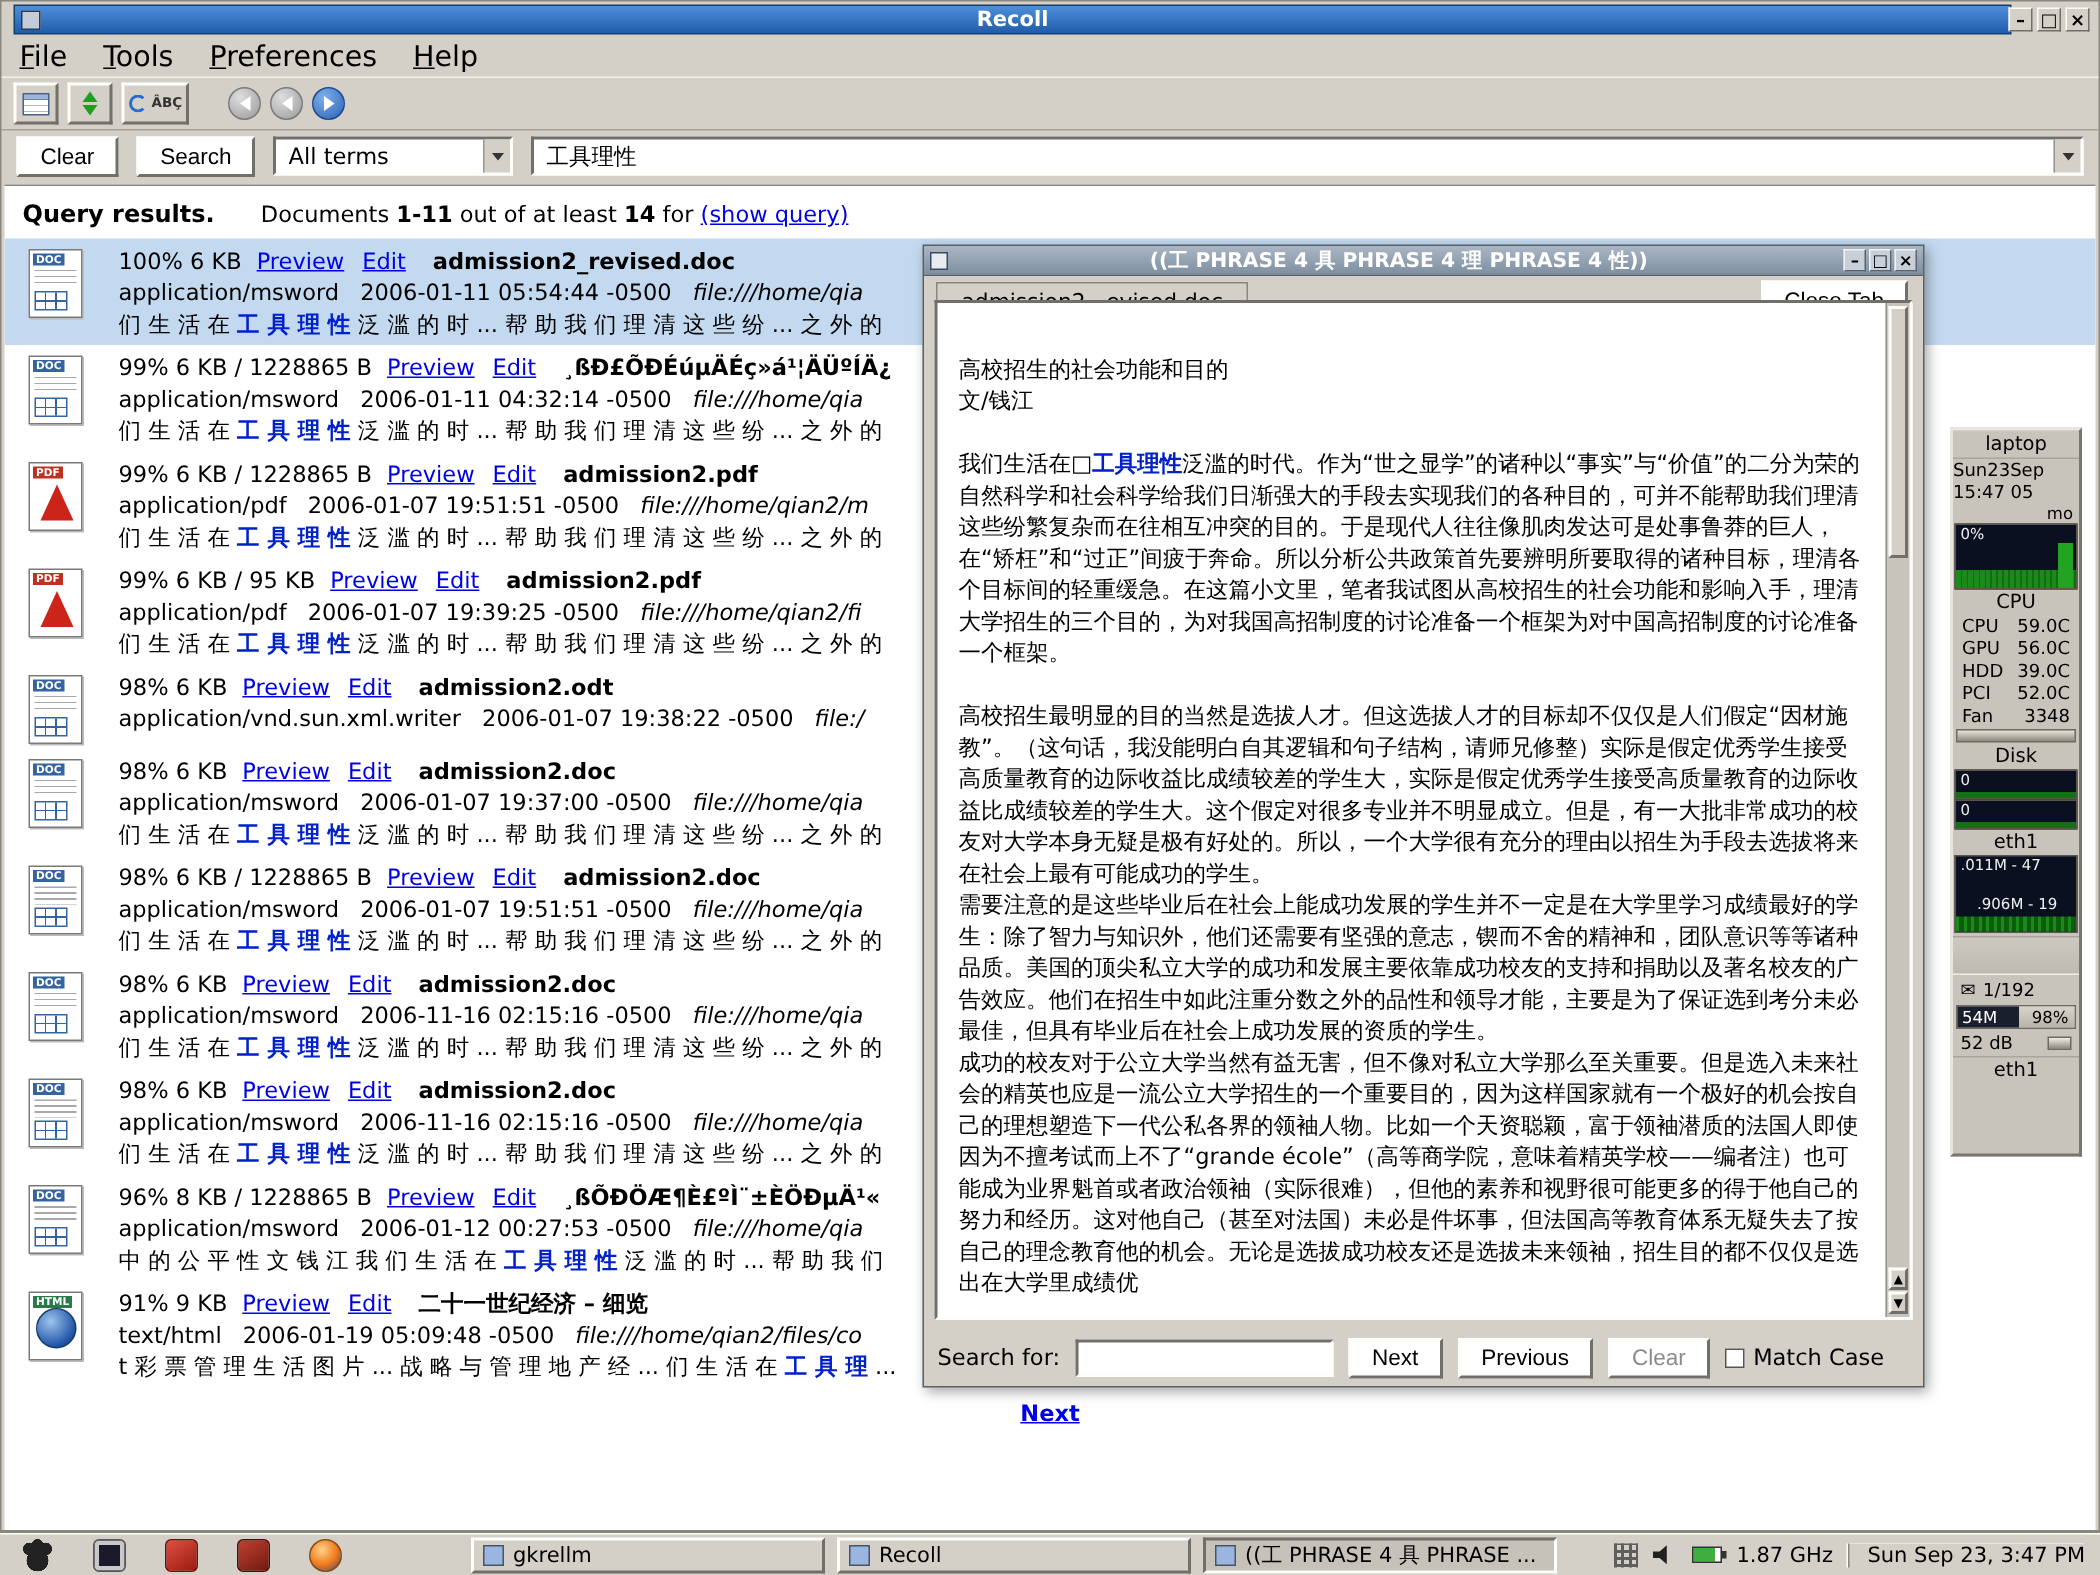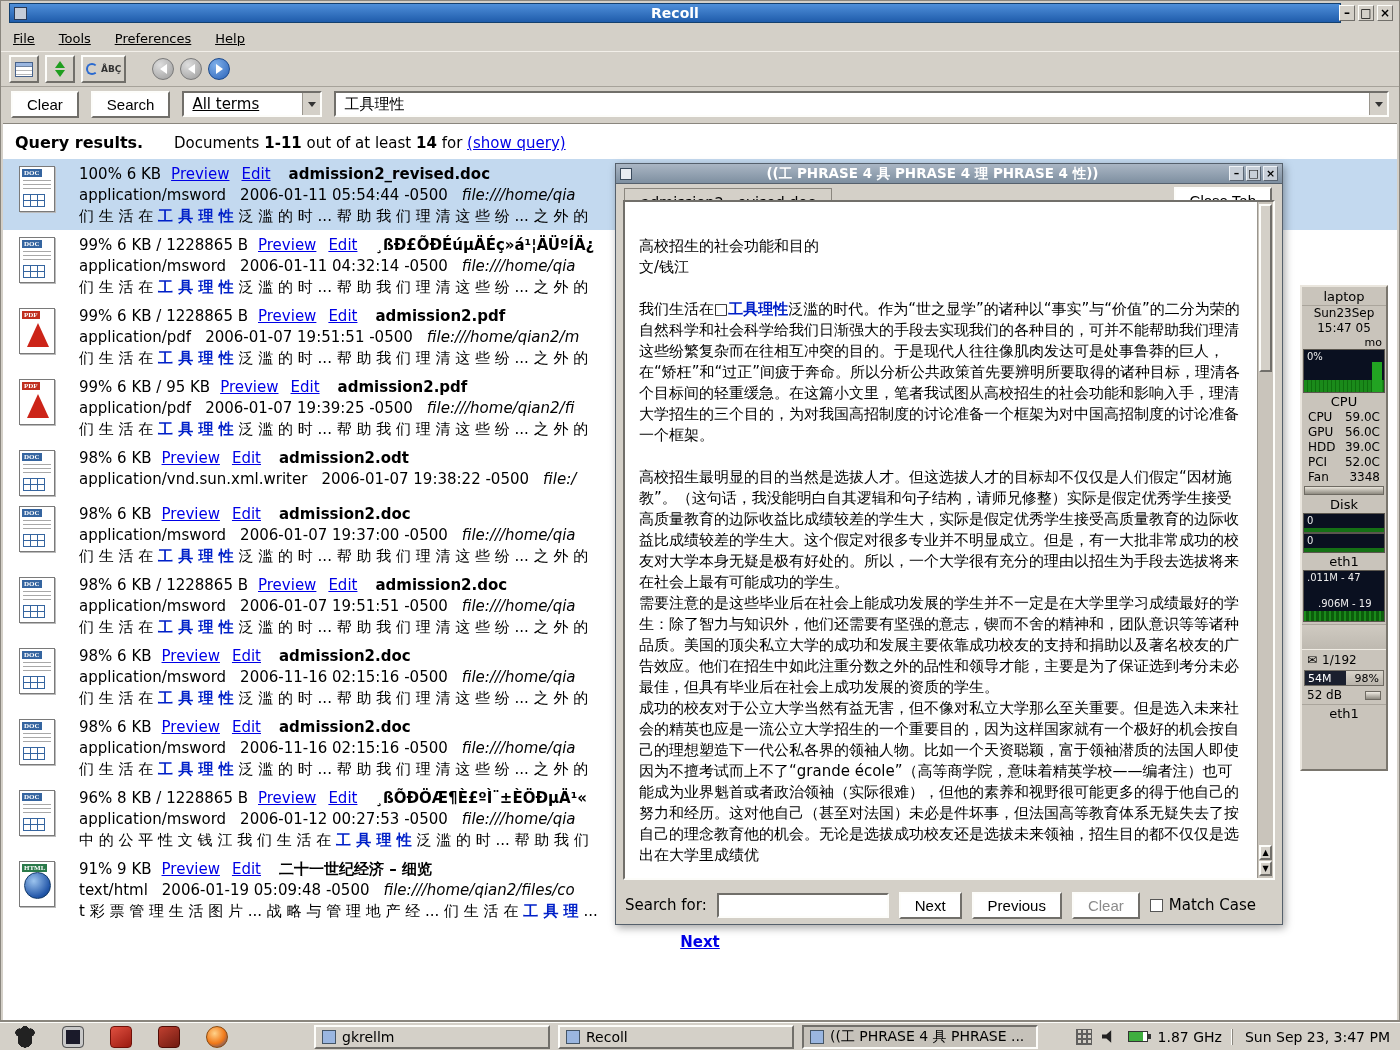--- a/index.html
+++ b/index.html
@@ -14,21 +14,21 @@
     display:flex; align-items:center; justify-content:center; }
   .wm-appicon { position:absolute; left:4px; width:13px; height:13px; background:#c4ccd8; border:1px solid #2a3a55; }
   .wm-title { color:#fff; font-weight:bold; font-size:14px; }
   .wm-btns { position:absolute; right:6px; top:4px; display:flex; gap:3px; }
   .wm-btn { width:16px; height:16px; display:flex; align-items:center; justify-content:center;
     font-size:12px; font-weight:bold; background:#d4d0c8; border:1px solid;
     border-color:#fdfdfa #716f6a #716f6a #fdfdfa; cursor:default; line-height:1; }
 
   
   .menubar { position:absolute; top:26px; left:0; right:0; height:22px; display:flex;
-    align-items:center; gap:24px; padding-left:12px; font-size:13px;text-decoration:underline; }
+    align-items:center; gap:24px; padding-left:12px; font-size:19px; }
   .menu-item u { text-decoration:underline; }
   .toolbar { position:absolute; top:50px; left:0; right:0; height:36px; display:flex;
     align-items:center; padding-left:8px; gap:6px; border-top:1px solid #f2efe9; border-bottom:1px solid #a6a29a; }
   .tb-btn { height:28px; min-width:30px; display:flex; align-items:center; justify-content:center;
     gap:3px; background:#d4d0c8; border:2px solid; border-color:#fdfdfa #716f6a #716f6a #fdfdfa; padding:0 3px; }
   .tb-table { width:18px; height:15px; border:1px solid #46628c;
     background:linear-gradient(180deg,#9ab6e0 0 4px,#fff 4px),
     repeating-linear-gradient(180deg, transparent 0 3px, #b8b8b8 3px 4px); background-blend-mode:multiply; }
   .sort-arrows { display:flex; flex-direction:column; gap:2px; }
   .tri-up { width:0; height:0; border:5px solid transparent; border-bottom:7px solid #1f9e1f; border-top:none; }
@@ -46,36 +46,36 @@
   .search-row { position:absolute; top:88px; left:0; right:0; height:30px; display:flex;
     align-items:center; gap:12px; padding:0 10px; }
   .btn { background:#ffffff; border:2px solid; border-color:#fdfdfa #716f6a #716f6a #fdfdfa;
     padding:3px 14px; font-size:15px; white-space:nowrap; }
   .combo { display:flex; align-items:center; height:26px; border:2px solid;
     border-color:#716f6a #fdfdfa #fdfdfa #716f6a; background:#fff; }
   .combo-text { padding:0 8px; font-size:15px; flex:1; white-space:nowrap; }
   .combo-btn { width:18px; height:100%; background:#d4d0c8; border-left:1px solid #9a968e;
     display:flex; align-items:center; justify-content:center; }
   .arr-dn { width:0; height:0; border:4px solid transparent; border-top:5px solid #333; border-bottom:none; }
-  .mode-combo { width:140px;text-decoration:underline; }
+  .mode-combo { width:160px; }
   .query-combo { flex:1; }
   .query-input { border:none; outline:none; flex:1; font-size:15px; padding:0 8px;
     font-family:inherit; background:#fff; }
 
   
   .results-pane { position:absolute; top:122px; left:2px; right:2px; bottom:28px;
     background:#fff; border-top:1px solid #8a867e; overflow:hidden; }
   .results-header { padding:9px 12px 7px; font-size:15px; }
   .rh-title { font-weight:bold; font-size:16px; margin-right:26px; }
   .rh-link { color:#0000e6; text-decoration:underline; }
   .result { display:flex; padding:5px 8px 3px; gap:16px; }
   .result.selected { background:#c3d9ef; }
   .ricon { width:52px; display:flex; justify-content:center; align-items:flex-start; padding-top:2px; flex:none; }
   .page { width:36px; height:46px; background:#fff; border:1px solid #7a7a7a; position:relative;
-    box-shadow:1px 1px 0 #bbb;font-family:Liberation Serif, serif; }
+    box-shadow:1px 1px 0 #bbb; }
   .band { position:absolute; top:2px; left:2px; font-size:7px; font-weight:bold; color:#fff;
     padding:0 2px; line-height:8px; }
   .page.doc .band, .page.odt .band { background:#3565a0; }
   .page.pdf .band { background:#c03020; }
   .page.html .band { background:#2a7a4a; }
   .tlines { position:absolute; left:3px; right:3px; top:13px; height:12px;
     background:repeating-linear-gradient(180deg,#a8a8a8 0 1px, transparent 1px 4px); }
   .tgrid { position:absolute; left:3px; bottom:4px; width:22px; height:13px;
     border:1px solid #3565a0;
     background:linear-gradient(90deg, transparent 0 6px,#3565a0 6px 7px, transparent 7px 13px,#3565a0 13px 14px, transparent 14px),
@@ -134,21 +134,21 @@
     font-size:14px; padding:0 5px; outline:none; }
   .btn.disabled { color:#8b8b8b; text-shadow:1px 1px 0 #fff; }
   .check-row { display:flex; align-items:center; gap:6px; }
   .checkbox { width:13px; height:13px; background:#fff; border:1px solid #555; }
 
   
   .gk { position:absolute; left:1300px; top:285px; width:88px; height:486px; overflow:hidden;
     background:#c9c4bb; border:2px solid; border-color:#eae6de #7a766e #7a766e #eae6de;
     z-index:20; font-size:12px; }
   .gk-host { text-align:center; font-size:13px; padding:2px 0 1px; border-bottom:1px solid #aaa59c; }
-  .gk-cc { text-align:center; line-height:15px; }
+  .gk-cc { text-align:left; line-height:15px; }
   .gk-corner { text-align:right; padding-right:4px; font-size:11px; line-height:13px; }
   .gk-chart { position:relative; background:#0a1020; border:1px solid #5a564e; margin:0 1px; }
   .gk-chart.cpu { height:44px; }
   .gk-chart.cpu::after { content:""; position:absolute; left:0; right:0; bottom:0; height:12px;
     background:repeating-linear-gradient(90deg,#1a8a1a 0 3px,#0f6f0f 3px 4px); }
   .gk-chart.cpu::before { content:""; position:absolute; right:2px; bottom:0; width:10px; height:30px;
     background:#22a322; z-index:1; }
   .gk-cl { position:absolute; left:3px; top:1px; color:#eee; font-size:10px; z-index:2; }
   .gk-cl.l2 { top:27px;margin-left:11px; }
   .gk-sec { text-align:center; font-size:13px; line-height:17px; }

